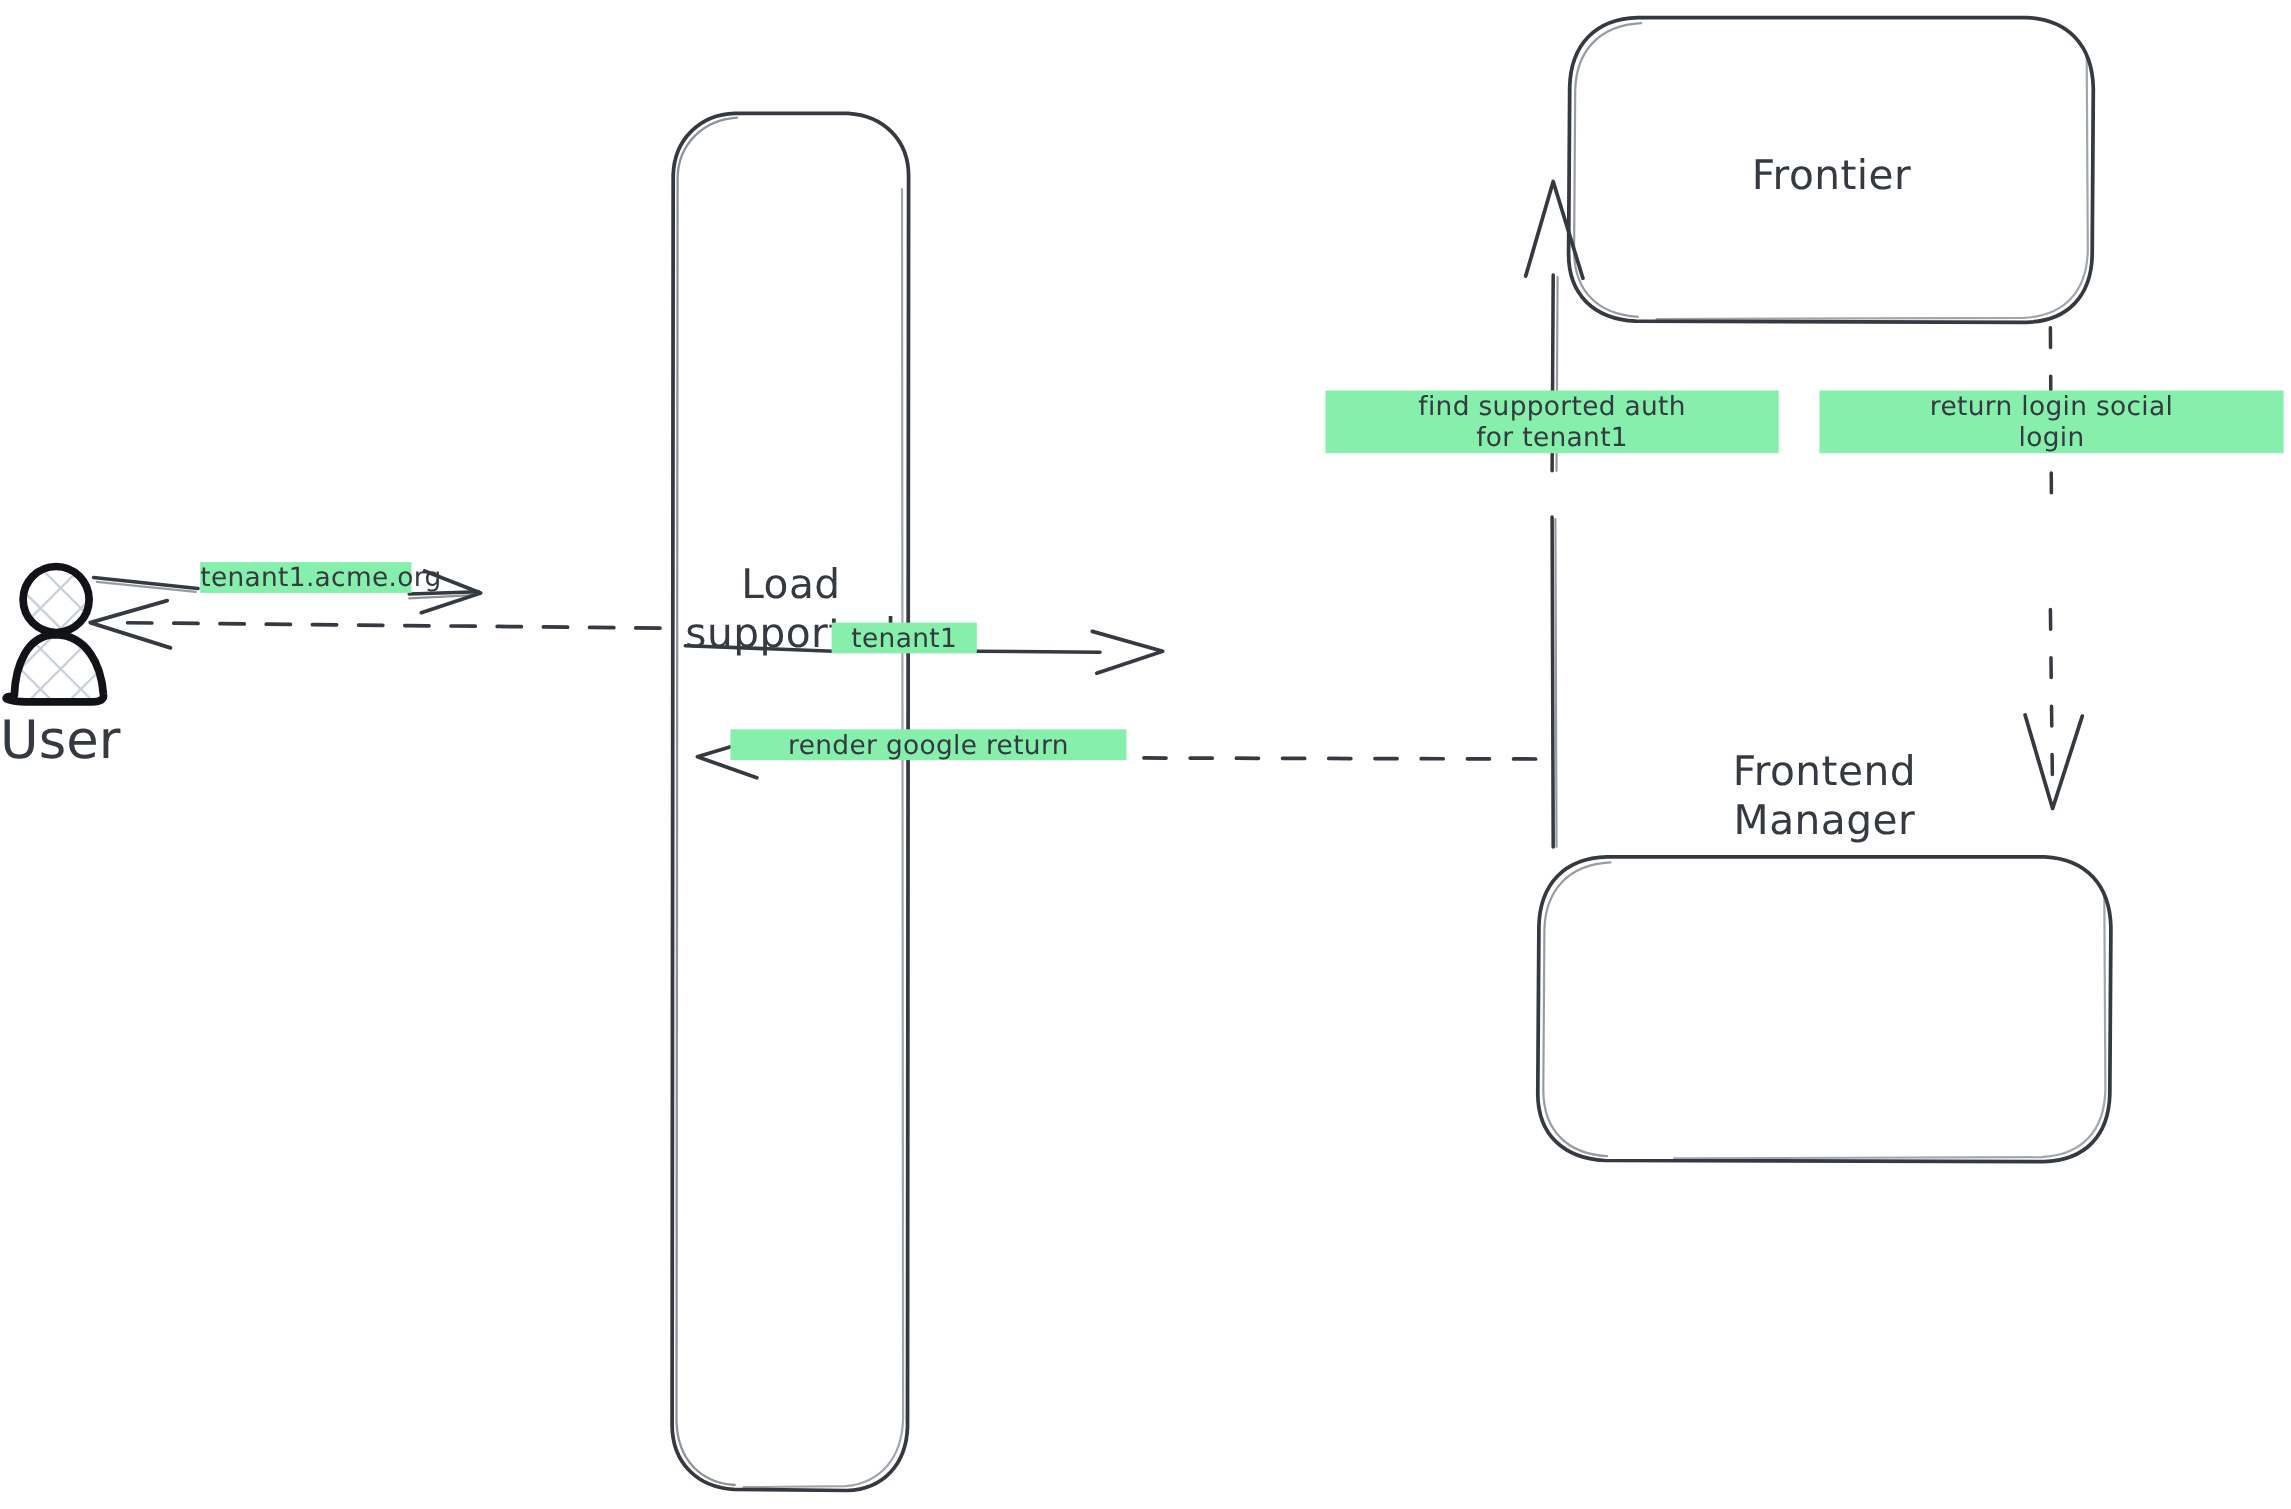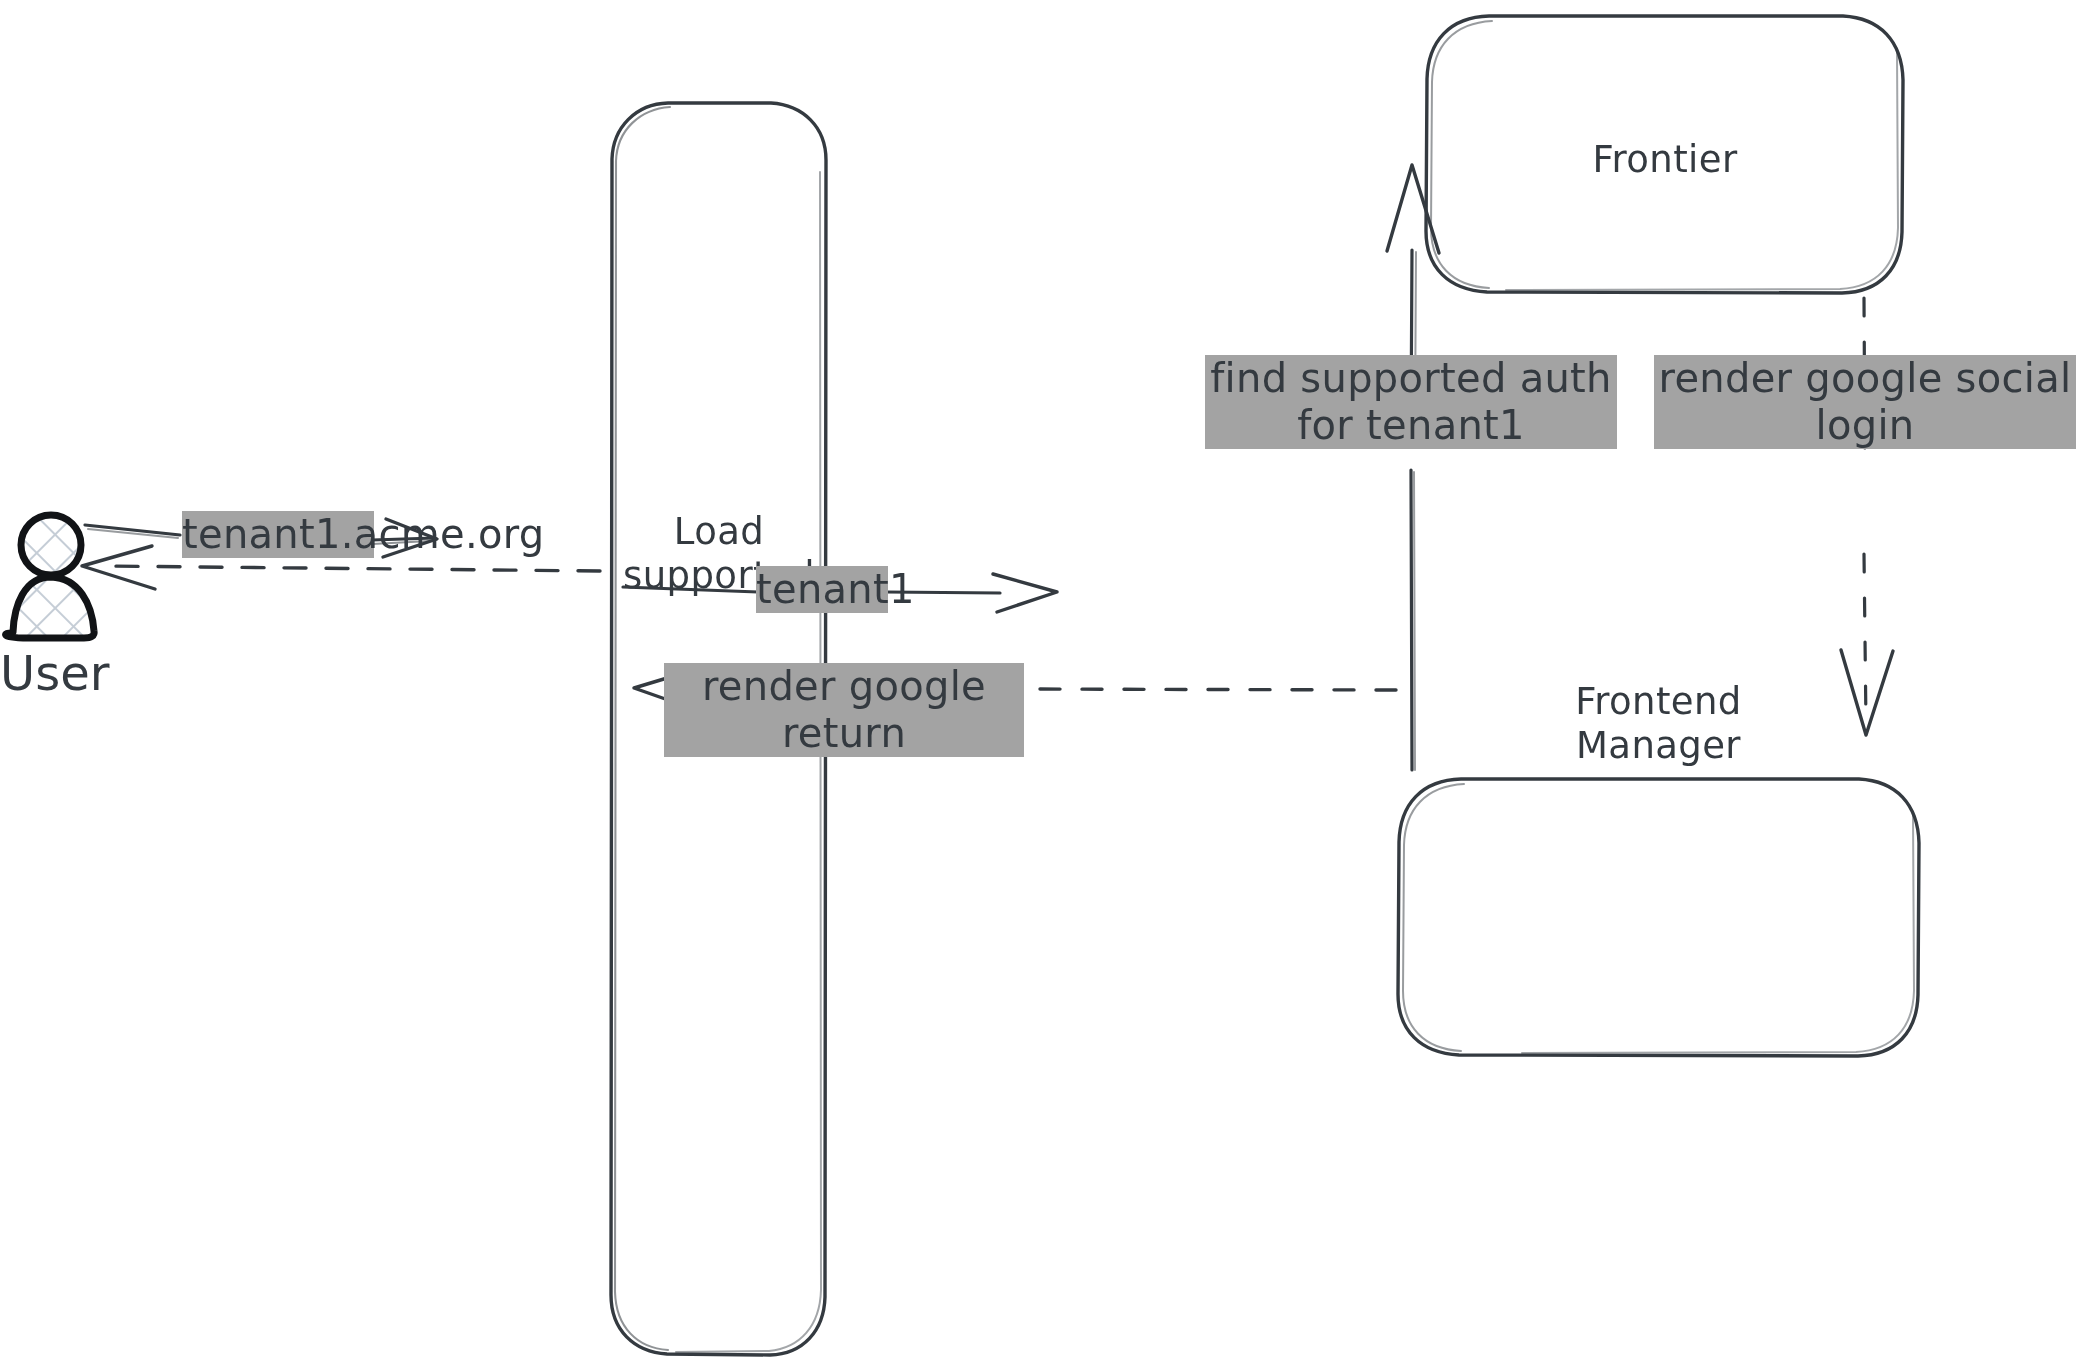--- a/index.html
+++ b/index.html
@@ -33,23 +33,23 @@
     text-align: center;
     line-height: 1.18;
     white-space: pre-line;
     pointer-events: none;
   }
   .node-label {
     font-size: 37px;
     letter-spacing: 0.4px;
   }
   .edge-label {
-    font-size: 40px;
+    font-size: 24px;
     letter-spacing: 0.3px;
-    background: #a3a3a3;
+    background: #86efac;
   }
   .actor-label {
     font-size: 48px;
   }
   .hand {
     font-family: "DejaVu Sans", sans-serif;
   }
 </style>
 </head>
 <body>
@@ -194,16 +194,16 @@
 
   <div class="edge-label hand" style="left:182px; top:511px; width:192px;">tenant1.acme.org</div>
 
   <div class="edge-label hand" style="left:756px; top:566px; width:132px;">tenant1</div>
 
   <div class="edge-label hand" style="left:664px; top:663px; width:360px;">render google return</div>
 
   <div class="edge-label hand" style="left:1205px; top:355px; width:412px;">find supported auth
 for tenant1</div>
 
-  <div class="edge-label hand" style="left:1654px; top:355px; width:422px;">render google social
+  <div class="edge-label hand" style="left:1654px; top:355px; width:422px;">return login social
 login</div>
 
 </div>
 
 </body></html>

